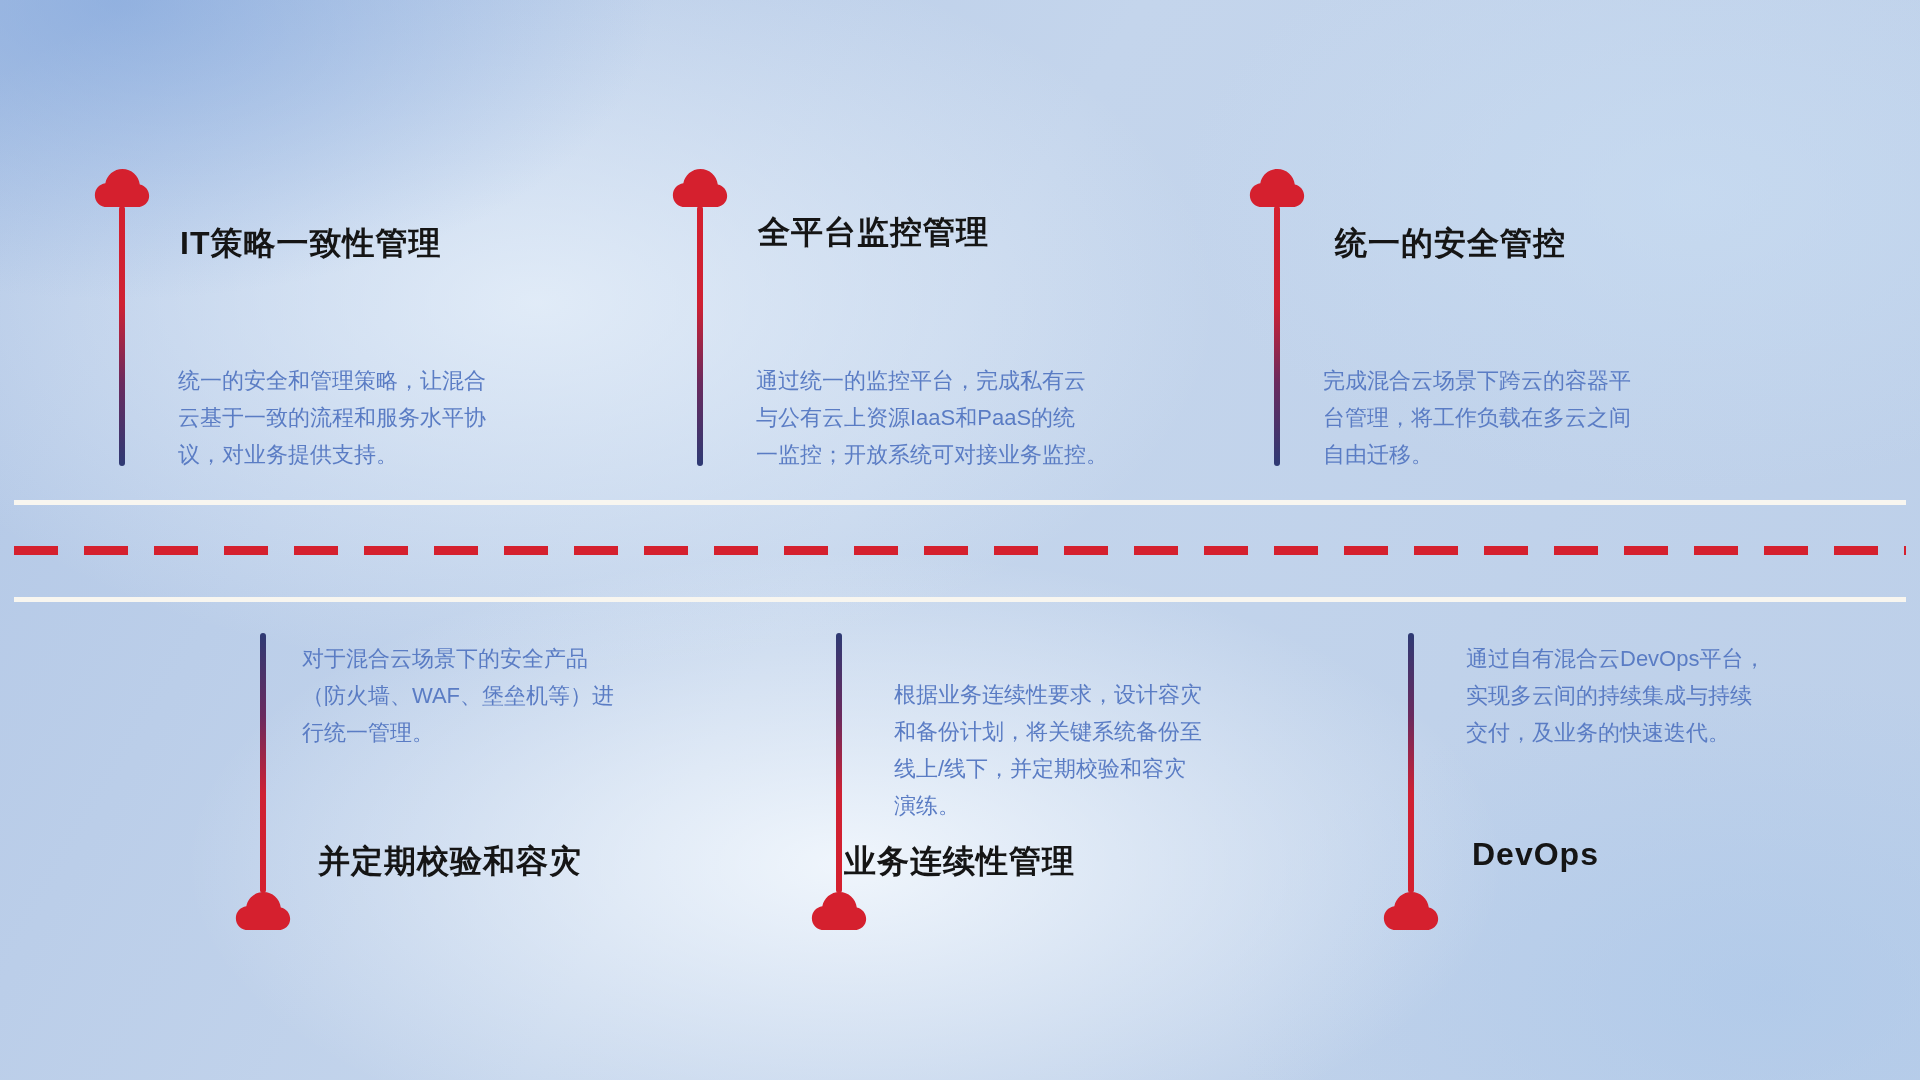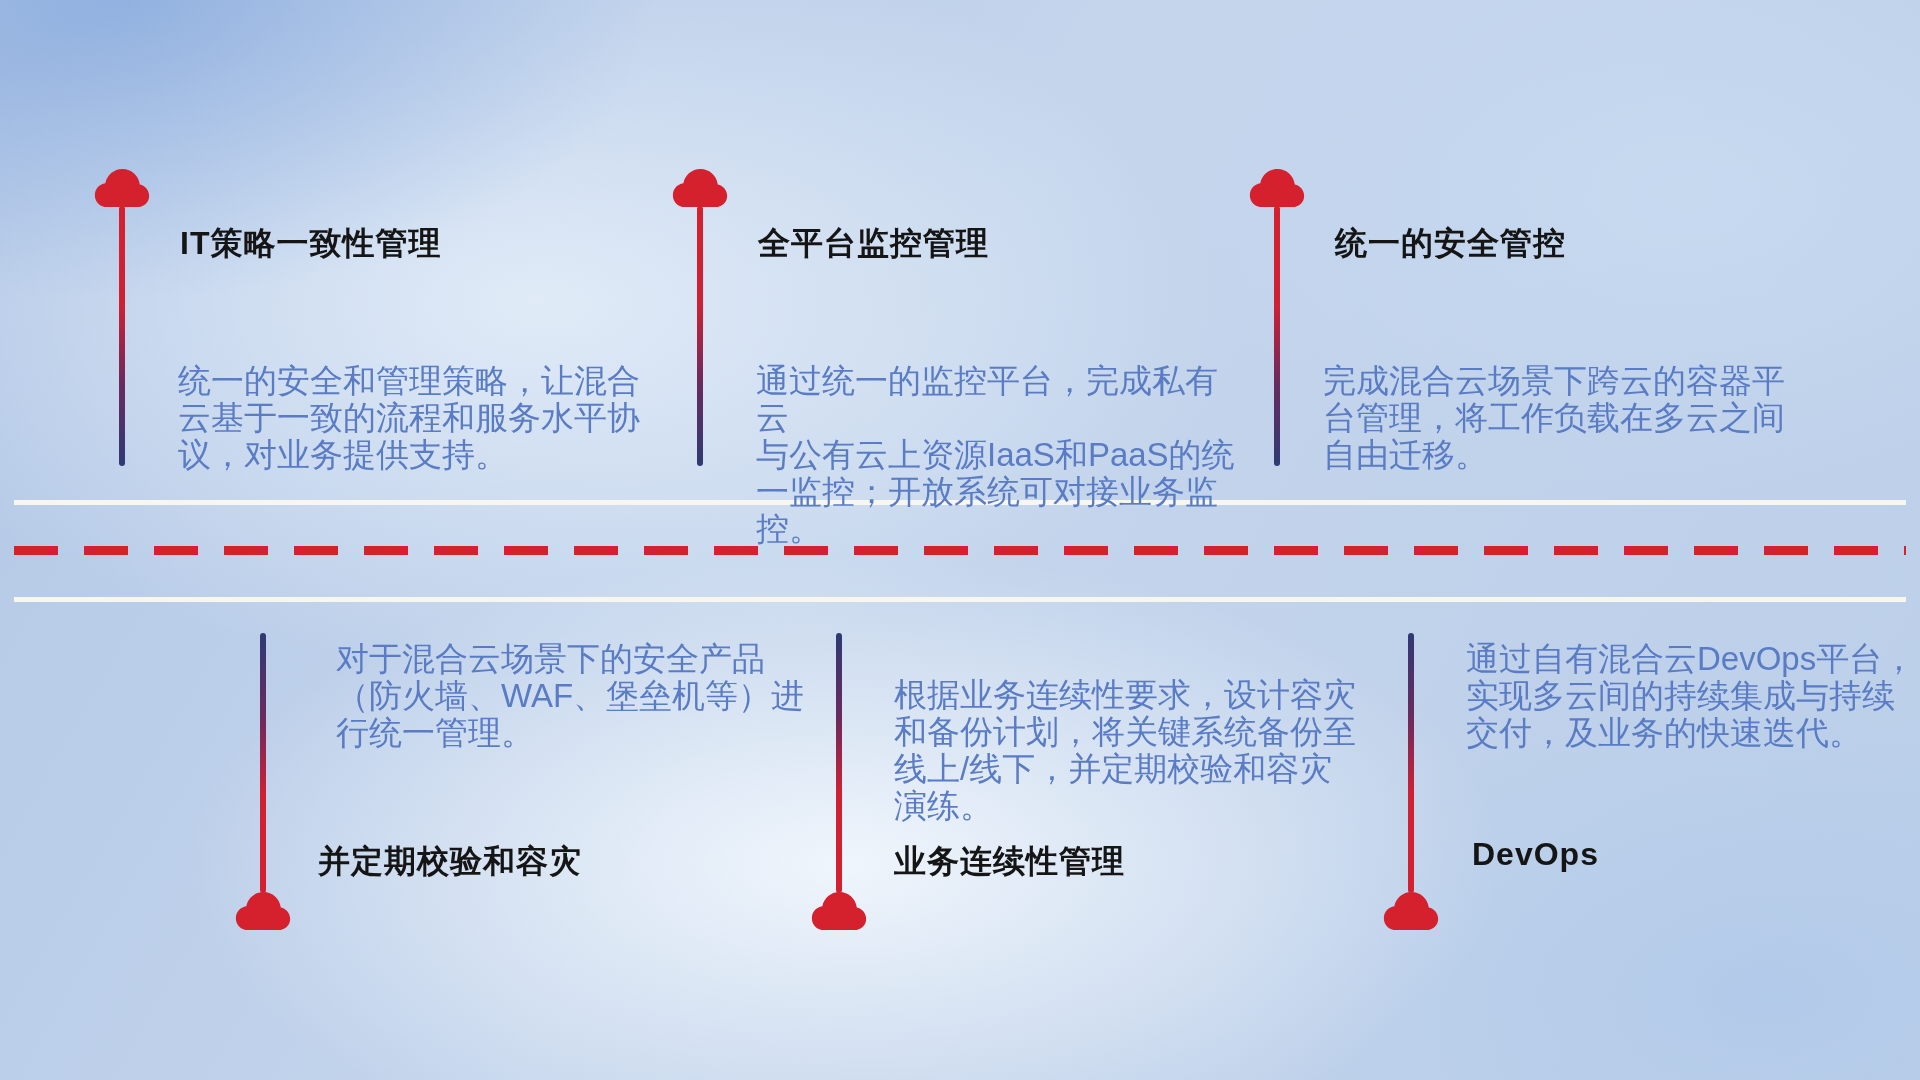--- a/index.html
+++ b/index.html
@@ -51,21 +51,21 @@
 
   
   .item-title {
     position: absolute;
     font-size: 32px; font-weight: bold;
     color: #151515; letter-spacing: 1px;
     white-space: nowrap;
   }
   .item-desc {
     position: absolute;
-    font-size: 33px; line-height: 37px;
+    font-size: 22px; line-height: 37px;
     color: #5a7cc4;
     white-space: pre-line;
     width: 480px;
   }
 </style>
 </head>
 <body>
 
 <div class="canvas">
 
@@ -86,21 +86,21 @@
 议，对业务提供支持。</div>
   </div>
 
   <div>
     <div class="cloud" style="left:671px; top:168px">
       <svg viewBox="0 0 60 42">
           <path fill="#d5202e" d="M14.5,41 C7,41 1.5,35.5 1.5,28.5 C1.5,22 6,17 12.5,16 C14,7.5 21.5,1 30.5,1 C40,1 47.5,8 48.7,17.2 C54.5,18.5 58.5,23.3 58.5,29.3 C58.5,36 53,41 46,41 Z"></path>
         </svg>
     </div>
     <div class="vline down" style="left:697px; top:206px"></div>
-    <div class="item-title" style="left:758px; top:222px">全平台监控管理</div>
+    <div class="item-title" style="left:758px; top:211px">全平台监控管理</div>
     <div class="item-desc" style="left:756px; top:362px">通过统一的监控平台，完成私有云
 与公有云上资源IaaS和PaaS的统
 一监控；开放系统可对接业务监控。</div>
   </div>
 
   <div>
     <div class="cloud" style="left:1248px; top:168px">
       <svg viewBox="0 0 60 42">
           <path fill="#d5202e" d="M14.5,41 C7,41 1.5,35.5 1.5,28.5 C1.5,22 6,17 12.5,16 C14,7.5 21.5,1 30.5,1 C40,1 47.5,8 48.7,17.2 C54.5,18.5 58.5,23.3 58.5,29.3 C58.5,36 53,41 46,41 Z"></path>
         </svg>
@@ -112,38 +112,38 @@
 自由迁移。</div>
   </div>
 
   <div>
     <div class="vline up" style="left:260px; top:633px"></div>
     <div class="cloud" style="left:234px; top:891px">
       <svg viewBox="0 0 60 42">
           <path fill="#d5202e" d="M14.5,41 C7,41 1.5,35.5 1.5,28.5 C1.5,22 6,17 12.5,16 C14,7.5 21.5,1 30.5,1 C40,1 47.5,8 48.7,17.2 C54.5,18.5 58.5,23.3 58.5,29.3 C58.5,36 53,41 46,41 Z"></path>
         </svg>
     </div>
-    <div class="item-desc" style="left:336px; top:640px">对于混合云场景下的安全产品
+    <div class="item-desc" style="left:302px; top:640px">对于混合云场景下的安全产品
 （防火墙、WAF、堡垒机等）进
 行统一管理。</div>
     <div class="item-title" style="left:318px; top:840px">并定期校验和容灾</div>
   </div>
 
   <div>
     <div class="vline up" style="left:836px; top:633px"></div>
     <div class="cloud" style="left:810px; top:891px">
       <svg viewBox="0 0 60 42">
           <path fill="#d5202e" d="M14.5,41 C7,41 1.5,35.5 1.5,28.5 C1.5,22 6,17 12.5,16 C14,7.5 21.5,1 30.5,1 C40,1 47.5,8 48.7,17.2 C54.5,18.5 58.5,23.3 58.5,29.3 C58.5,36 53,41 46,41 Z"></path>
         </svg>
     </div>
     <div class="item-desc" style="left:894px; top:676px">根据业务连续性要求，设计容灾
 和备份计划，将关键系统备份至
 线上/线下，并定期校验和容灾
 演练。</div>
-    <div class="item-title" style="left:894px; top:840px">业务连续性管理</div>
+    <div class="item-title" style="left:844px; top:840px">业务连续性管理</div>
   </div>
 
   <div>
     <div class="vline up" style="left:1408px; top:633px"></div>
     <div class="cloud" style="left:1382px; top:891px">
       <svg viewBox="0 0 60 42">
           <path fill="#d5202e" d="M14.5,41 C7,41 1.5,35.5 1.5,28.5 C1.5,22 6,17 12.5,16 C14,7.5 21.5,1 30.5,1 C40,1 47.5,8 48.7,17.2 C54.5,18.5 58.5,23.3 58.5,29.3 C58.5,36 53,41 46,41 Z"></path>
         </svg>
     </div>
     <div class="item-desc" style="left:1466px; top:640px">通过自有混合云DevOps平台，

